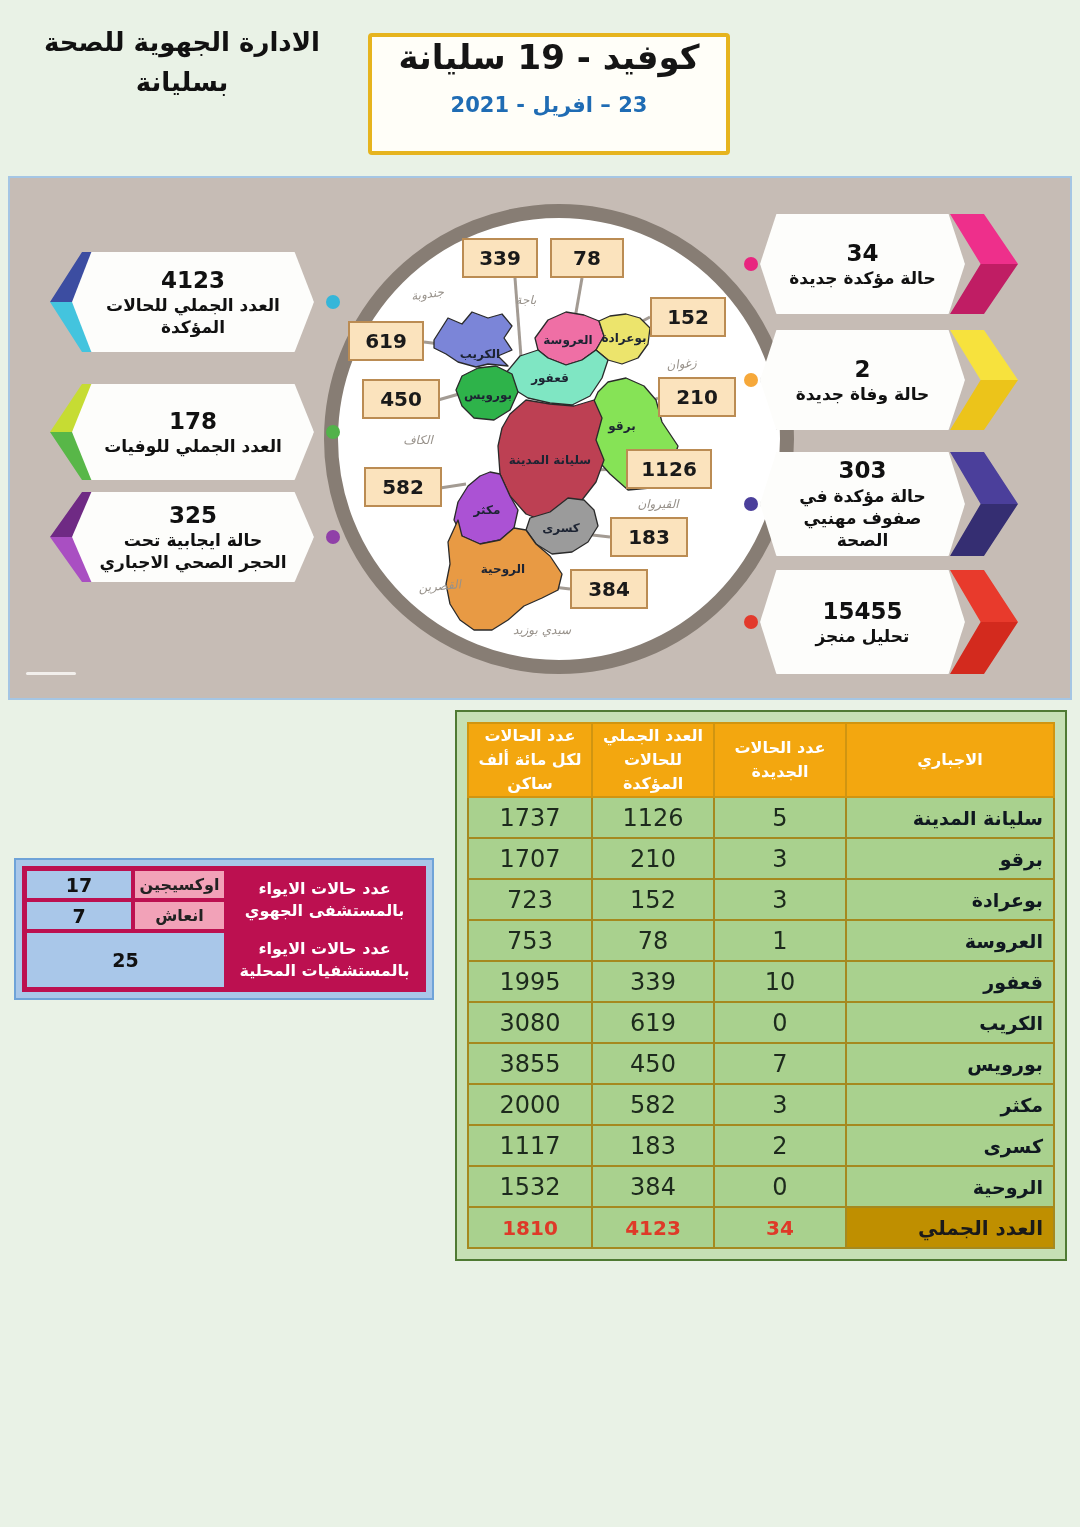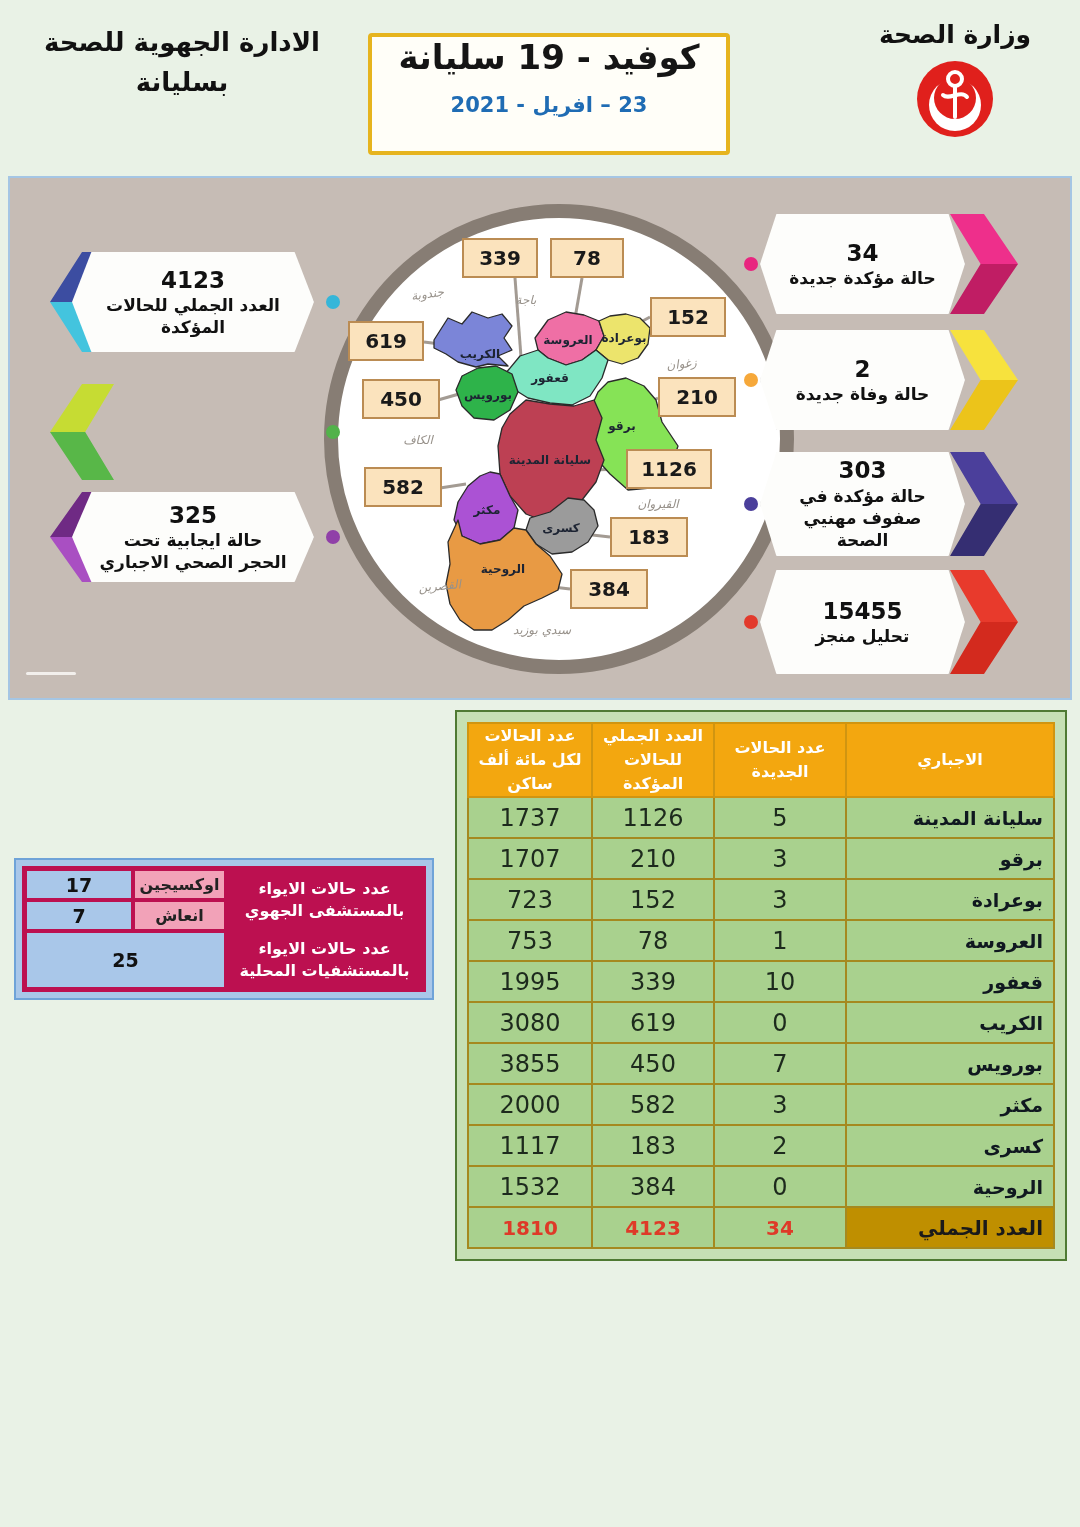--- a/index.html
+++ b/index.html
@@ -82,31 +82,20 @@
   <div class="org" dir="rtl">
     <div>الادارة الجهوية للصحة</div>
     <div>بسليانة</div>
   </div>
 
   <div class="title-box">
     <div class="title" dir="rtl">كوفيد - 19  سليانة</div>
     <div class="date" dir="rtl">23 – افريل - 2021</div>
   </div>
 
-  <div class="ministry">
-    <div class="ministry-name" dir="rtl">وزارة الصحة</div>
-    <svg class="logo" width="84" height="84" viewBox="0 0 84 84">
-      <circle cx="42" cy="42" r="38" fill="#e0201c"></circle>
-      <circle cx="42" cy="48" r="26" fill="#ffffff"></circle>
-      <circle cx="42" cy="41" r="21" fill="#e0201c"></circle>
-      <rect x="40" y="16" width="4" height="46" rx="2" fill="#ffffff"></rect>
-      <circle cx="42" cy="22" r="7" fill="#e0201c" stroke="#ffffff" stroke-width="4"></circle>
-      <path d="M30 38 C36 44, 48 32, 54 40" stroke="#ffffff" stroke-width="4" fill="none" stroke-linecap="round"></path>
-    </svg>
-  </div>
 
   <div class="panel">
 
     <svg class="map-svg" width="1060" height="520" viewBox="0 0 1060 520">
 
       <circle cx="549" cy="261" r="228" fill="#ffffff" stroke="#877d74" stroke-width="14"></circle>
 
       <g stroke="#a39b93" stroke-width="3">
         <path d="M505,100 L512,192"></path>
         <path d="M572,100 L564,146"></path>
@@ -171,20 +160,24 @@
     <div class="stat" style="left:40px; top:74px;  width:292px; height:100px;">
       <div class="chev chev-l" style="background: linear-gradient(rgb(60, 77, 161) 0px, rgb(60, 77, 161) 50%, rgb(67, 196, 222) 50%, rgb(67, 196, 222) 100%);"></div>
       <div class="body body-l">
           <div class="val">4123</div>
         <div class="lbl" dir="rtl">العدد الجملي للحالات المؤكدة</div>
         </div>
       <div class="dot" style="left: 276px; background: rgb(53, 182, 217);"></div>
     </div>
     <div class="stat" style="left:40px; top:206px; width:292px; height:96px;">
       <div class="chev chev-l" style="background: linear-gradient(rgb(198, 220, 51) 0px, rgb(198, 220, 51) 50%, rgb(88, 183, 72) 50%, rgb(88, 183, 72) 100%);"></div>
+      <div class="body body-l">
+          <div class="val">178</div>
+        <div class="lbl" dir="rtl">العدد الجملي للوفيات</div>
+        </div>
       <div class="dot" style="left: 276px; background: rgb(82, 178, 74);"></div>
     </div>
     <div class="stat" style="left:40px; top:314px; width:292px; height:90px;">
       <div class="chev chev-l" style="background: linear-gradient(rgb(111, 42, 132) 0px, rgb(111, 42, 132) 50%, rgb(169, 79, 194) 50%, rgb(169, 79, 194) 100%);"></div>
       <div class="body body-l">
           <div class="val">325</div>
         <div class="lbl" dir="rtl">حالة ايجابية تحت الحجر الصحي الاجباري</div>
         </div>
       <div class="dot" style="left: 276px; background: rgb(144, 64, 168);"></div>
     </div>

